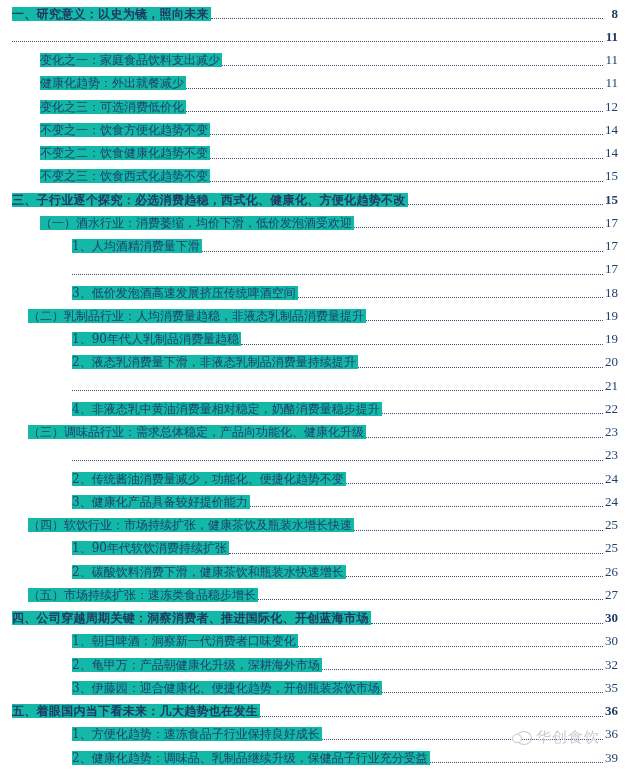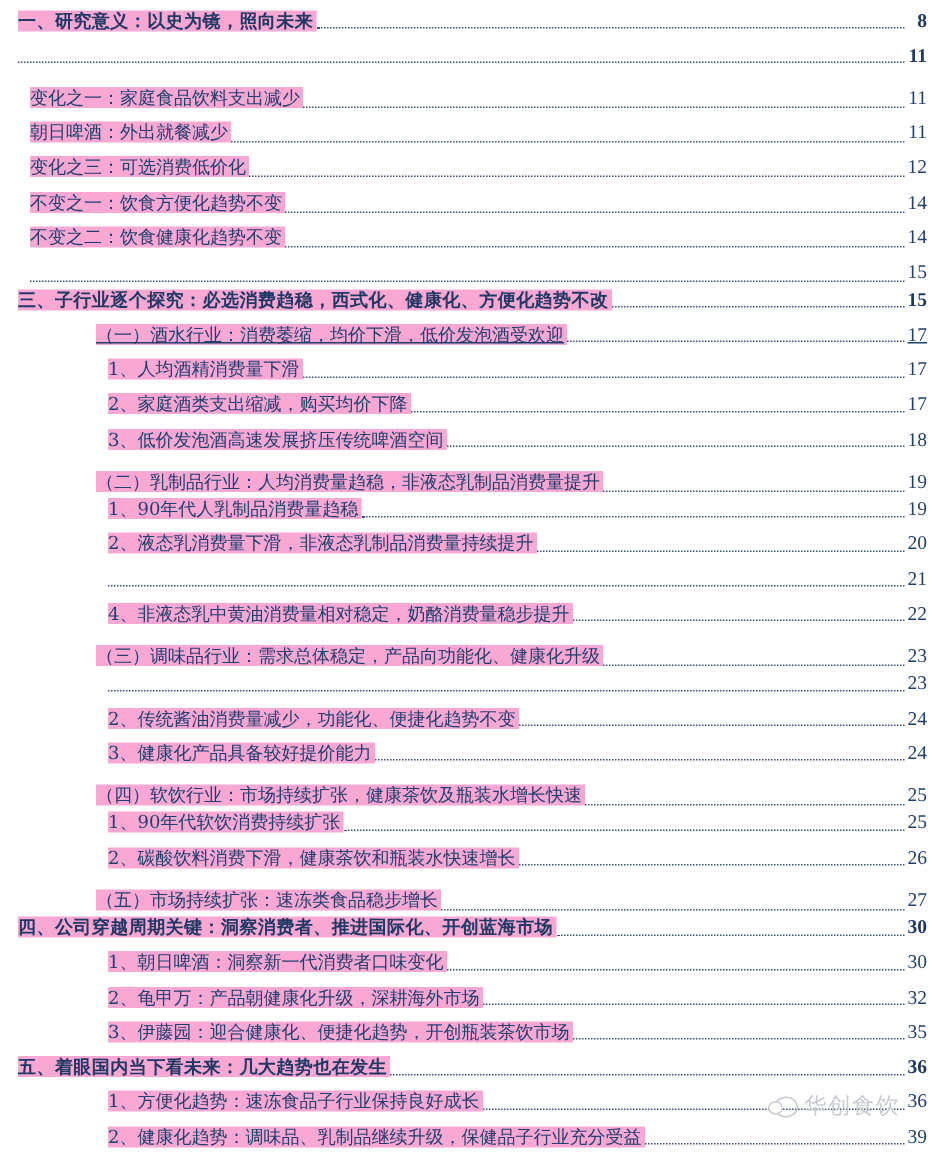--- a/index.html
+++ b/index.html
@@ -1,30 +1,30 @@
 <!DOCTYPE html>
 <html><head>
 <meta charset="utf-8">
 <style>
   html, body { margin: 0; padding: 0; background: #ffffff; }
   body { width: 626px; height: 769px; overflow: hidden; position: relative;
          font-family: "DejaVu Serif", "Liberation Serif", serif; color: #17365d; }
   .toc { position: absolute; left: 0; top: 2px; width: 626px; }
   .row { position: relative; height: 23.25px; display: flex; align-items: center;
          font-size: 12px; line-height: 14px; padding-right: 8px; box-sizing: border-box; }
-  .row .title { white-space: nowrap; padding-right: 2px; background: #f9a8d4; }
+  .row .title { white-space: nowrap; padding-right: 2px; background: #14b8a6; }
   .row .dots { flex: 1; height: 1px; margin-top: 9px;
                border-bottom: 1px dotted #3a4f73; margin-right: 1px; }
   .row .page { white-space: nowrap; font-family: "Liberation Serif", "DejaVu Serif", serif;
                font-size: 13px; min-width: 14px; text-align: right; }
   .lvl1 { padding-left: 12px; font-weight: bold; color: #1f3864; }
   .lvl1 .title { letter-spacing: 0.3px; }
-  .lvl2 { padding-left: 20px; color: #1f3f6e; align-items: flex-end; }
-  .lvl2b { padding-left: 64px; color: #1f3f6e; text-decoration: underline; }
-  .lvl2c { padding-left: 64px; color: #1f3f6e; align-items: flex-end; }
+  .lvl2 { padding-left: 40px; color: #1f3f6e; }
+  .lvl2b { padding-left: 40px; color: #1f3f6e; }
+  .lvl2c { padding-left: 28px; color: #1f3f6e; }
   .lvl3 { padding-left: 72px; color: #1f3f6e; }
   .watermark { position: absolute; left: 516px; top: 728px; font-size: 15px;
                color: #c8cbd0; font-family: "DejaVu Sans", sans-serif; letter-spacing: 1px;
                display: flex; align-items: center; gap: 4px; pointer-events: none; }
   .wm-icon { width: 14px; height: 12px; border: 1.5px solid #c8cbd0; border-radius: 50%;
              display: inline-block; position: relative; }
   .wm-icon::after { content: ""; position: absolute; left: -5px; top: 2px; width: 8px; height: 7px;
                     border: 1.5px solid #c8cbd0; border-radius: 50%; background: #fff; }
 </style>
 </head>
@@ -39,60 +39,60 @@
   <div class="row lvl1">
       <span class="dots"></span>
       <span class="page">11</span>
     </div>
   <div class="row lvl2">
       <span class="title">变化之一：家庭食品饮料支出减少</span>
       <span class="dots"></span>
       <span class="page">11</span>
     </div>
   <div class="row lvl2">
-      <span class="title">朝日啤酒：外出就餐减少</span>
+      <span class="title">健康化趋势：外出就餐减少</span>
       <span class="dots"></span>
       <span class="page">11</span>
     </div>
   <div class="row lvl2">
       <span class="title">变化之三：可选消费低价化</span>
       <span class="dots"></span>
       <span class="page">12</span>
     </div>
   <div class="row lvl2">
       <span class="title">不变之一：饮食方便化趋势不变</span>
       <span class="dots"></span>
       <span class="page">14</span>
     </div>
   <div class="row lvl2">
       <span class="title">不变之二：饮食健康化趋势不变</span>
       <span class="dots"></span>
       <span class="page">14</span>
     </div>
   <div class="row lvl2">
+      <span class="title">不变之三：饮食西式化趋势不变</span>
       <span class="dots"></span>
       <span class="page">15</span>
     </div>
   <div class="row lvl1">
       <span class="title">三、子行业逐个探究：必选消费趋稳，西式化、健康化、方便化趋势不改</span>
       <span class="dots"></span>
       <span class="page">15</span>
     </div>
   <div class="row lvl2b">
       <span class="title">（一）酒水行业：消费萎缩，均价下滑，低价发泡酒受欢迎</span>
       <span class="dots"></span>
       <span class="page">17</span>
     </div>
   <div class="row lvl3">
       <span class="title">1、人均酒精消费量下滑</span>
       <span class="dots"></span>
       <span class="page">17</span>
     </div>
   <div class="row lvl3">
-      <span class="title">2、家庭酒类支出缩减，购买均价下降</span>
       <span class="dots"></span>
       <span class="page">17</span>
     </div>
   <div class="row lvl3">
       <span class="title">3、低价发泡酒高速发展挤压传统啤酒空间</span>
       <span class="dots"></span>
       <span class="page">18</span>
     </div>
   <div class="row lvl2c">
       <span class="title">（二）乳制品行业：人均消费量趋稳，非液态乳制品消费量提升</span>

